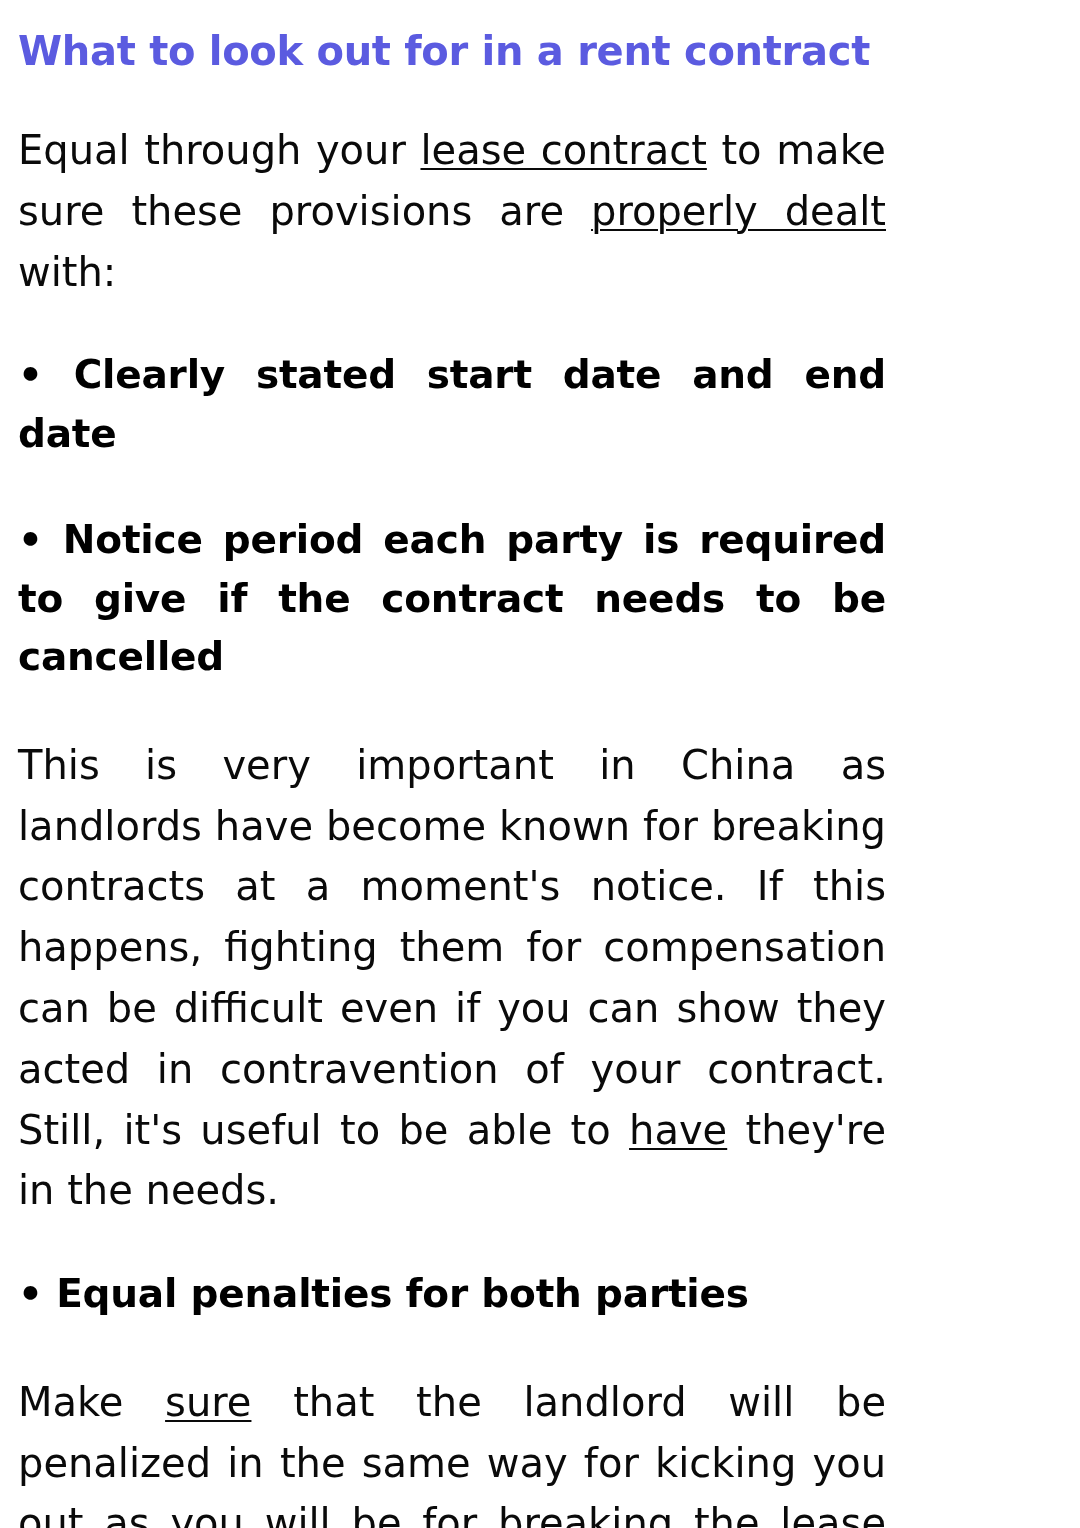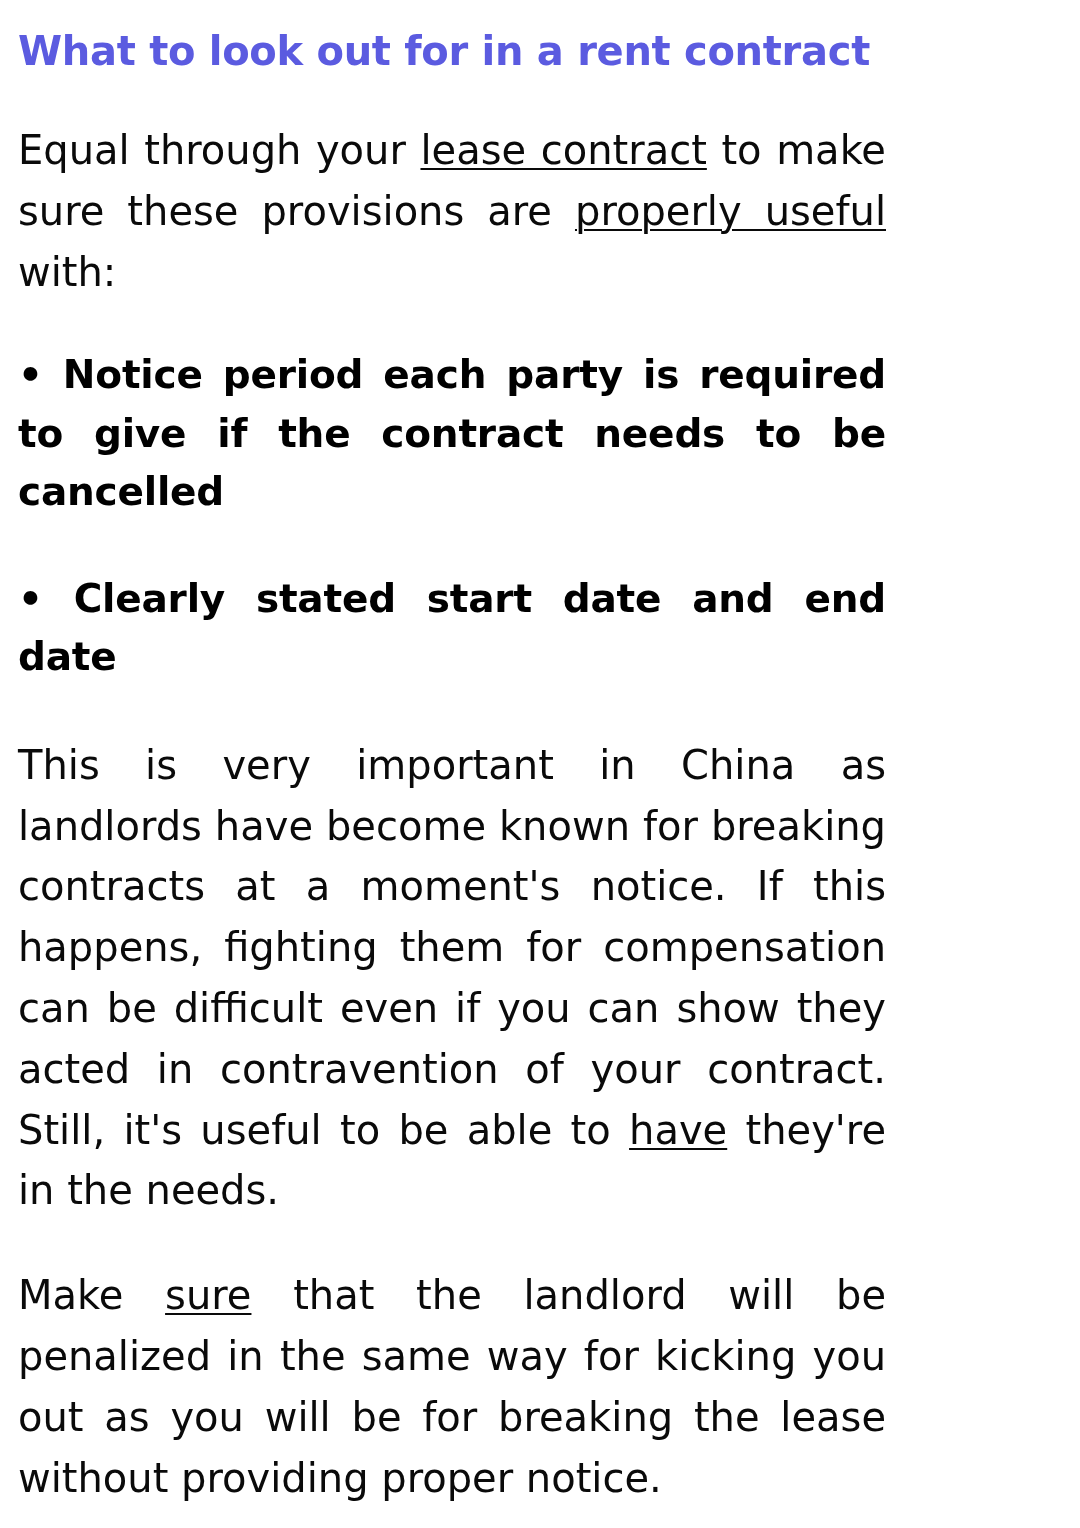--- a/index.html
+++ b/index.html
@@ -61,20 +61,21 @@
   }
 </style>
 </head>
 <body>
 
 <div class="page">
 
   <h1 class="article-title">What to look out for in a rent contract</h1>
 
   <div id="body-content">
-      <p class="para"><span>Equal through your </span><u>lease contract</u><span> to make sure these provisions are </span><u>properly useful</u><span> with:</span></p>
+      <p class="para"><span>Equal through your </span><u>lease contract</u><span> to make sure these provisions are </span><u>properly dealt</u><span> with:</span></p>
+      <p class="bullet"><span class="dot">•</span> <span>Clearly stated start date and end date</span></p>
       <p class="bullet"><span class="dot">•</span> <span>Notice period each party is required to give if the contract needs to be cancelled</span></p>
-      <p class="bullet"><span class="dot">•</span> <span>Clearly stated start date and end date</span></p>
       <p class="para"><span>This is very important in China as landlords have become known for breaking contracts at a moment's notice. If this happens, fighting them for compensation can be difficult even if you can show they acted in contravention of your contract. Still, it's useful to be able to </span><u>have</u><span> they're in the needs.</span></p>
+      <p class="bullet"><span class="dot">•</span> <span>Equal penalties for both parties</span></p>
       <p class="para"><span>Make </span><u>sure</u><span> that the landlord will be penalized in the same way for kicking you out as you will be for breaking the lease without providing proper notice.</span></p>
     </div>
 
 </div>
 
 </body></html>

